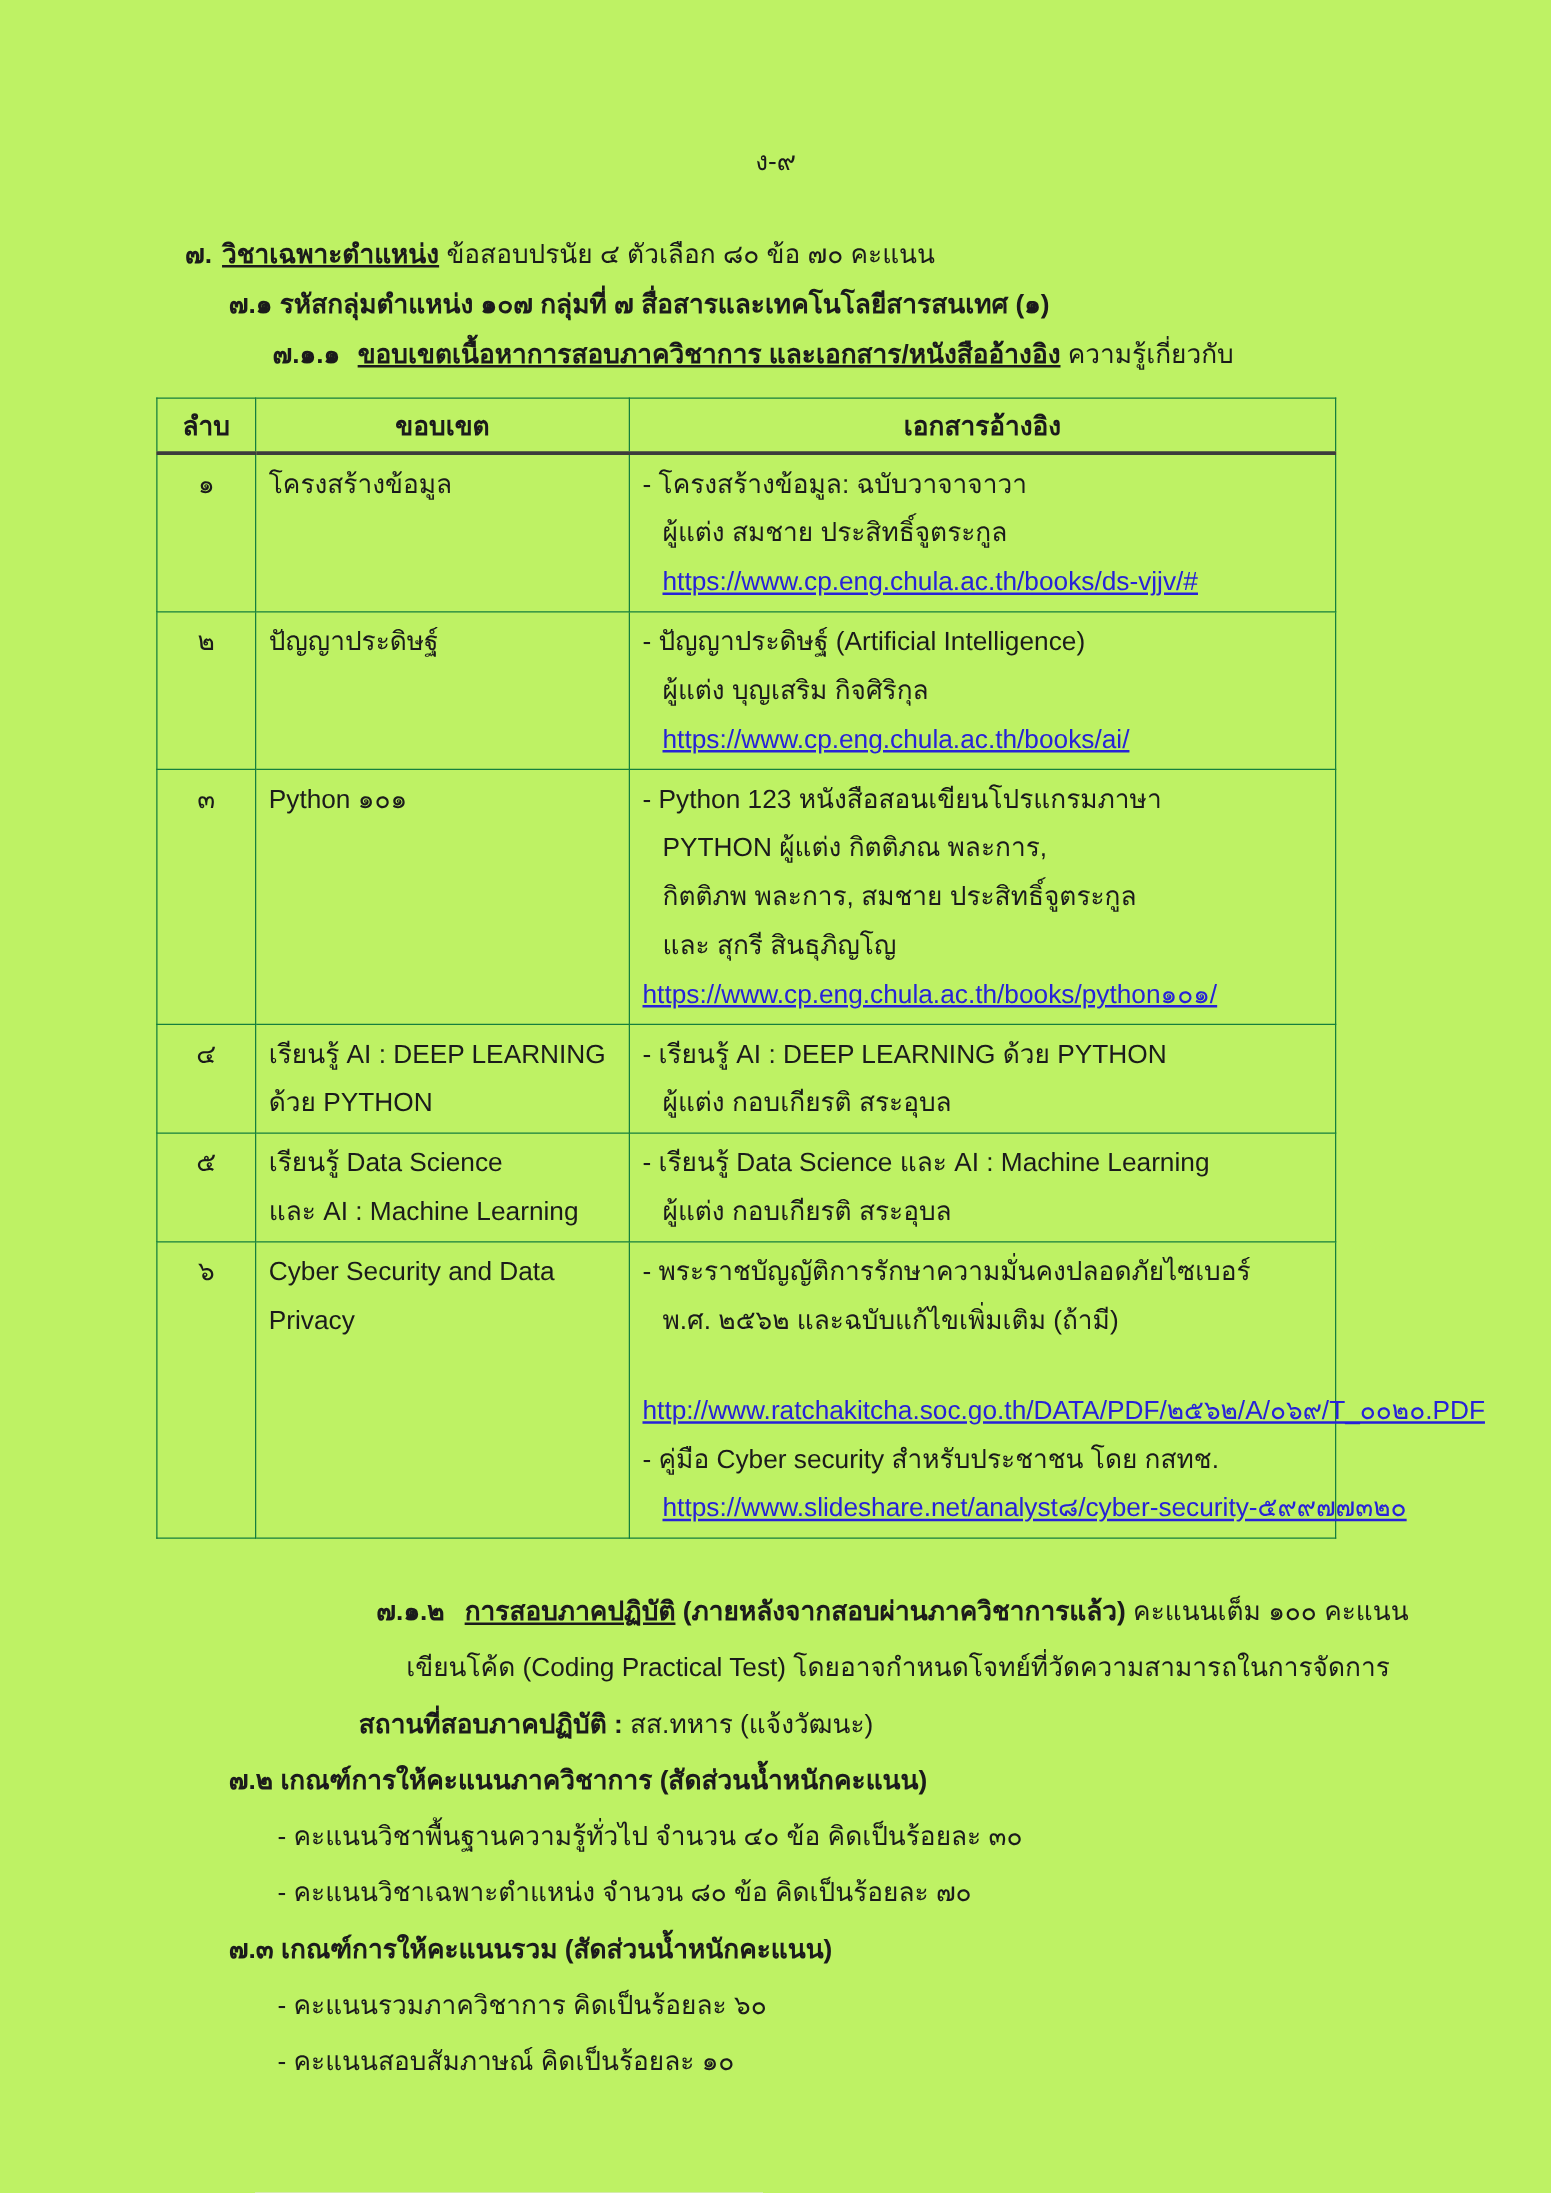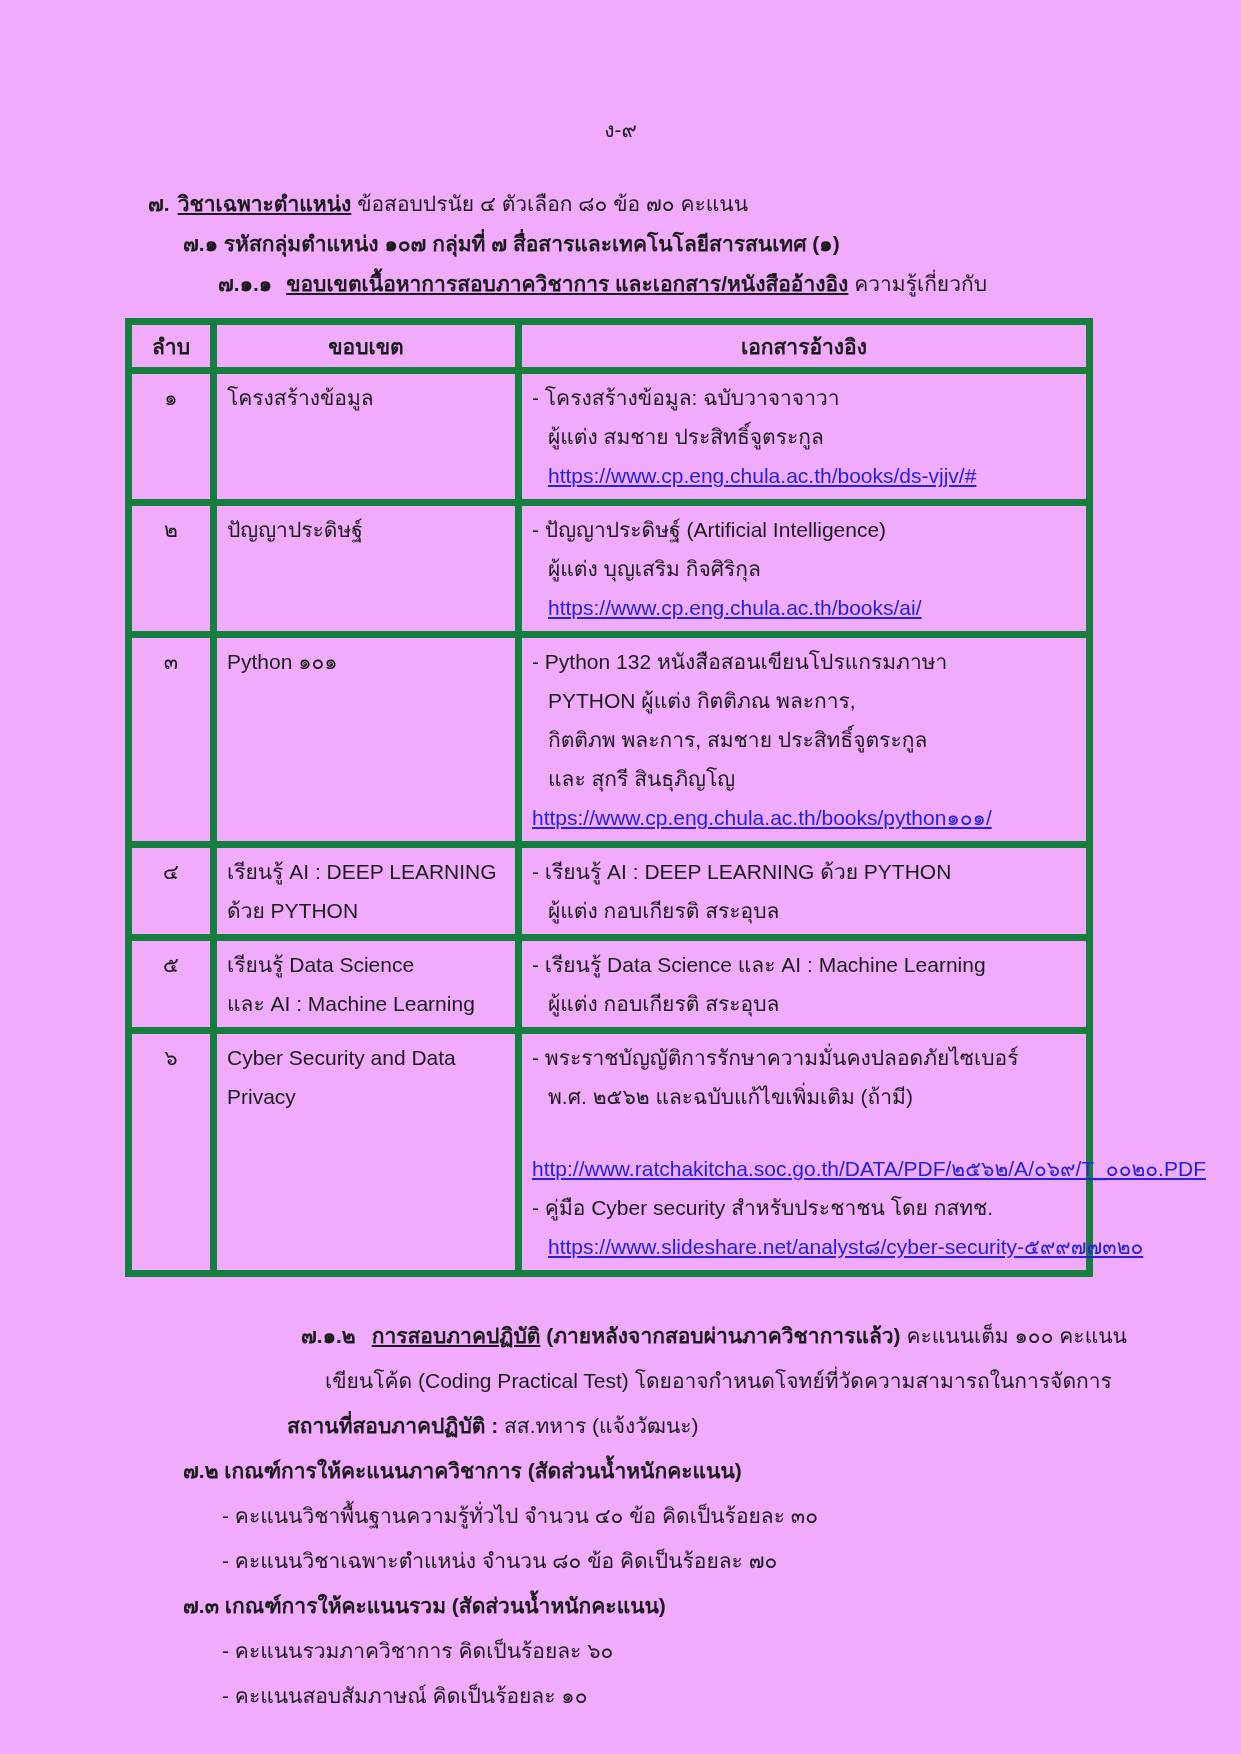--- a/index.html
+++ b/index.html
@@ -1,21 +1,21 @@
 <!DOCTYPE html>
 <html><head>
 <meta charset="utf-8">
 <style>
   html,body{margin:0;padding:0;background:#e8e8e8;}
   .page{
     position:relative;
     width:1241px;
     height:1754px;
     margin:0 auto;
-    background:#f0abfc;
+    background:#bef264;
     font-family:"Liberation Sans","DejaVu Sans",sans-serif;
     color:#1b1b1b;
     font-size:21px;
     box-sizing:border-box;
     padding:118px 100px 40px 100px;
     overflow:hidden;
   }
   .page-num{
     text-align:center;
     line-height:24px;
@@ -30,21 +30,21 @@
   .h711 .num{margin-right:14px;margin-top:37px;}
 
   table.ref-table{
     border-collapse:collapse;
     margin-left:25px;
     margin-top:14px;
     width:916px;
     table-layout:fixed;
   }
   .ref-table th,.ref-table td{
-    border:7px solid #15803d;
+    border:1px solid #15803d;
     vertical-align:top;
     padding:4px 10px;
   }
   .ref-table th{
     text-align:center;
     font-weight:bold;
     height:38px;
     vertical-align:middle;
     border-bottom:3px solid #3c3c3c;
     padding:2px 4px;
@@ -117,21 +117,21 @@
             <div class="ref-line indent">ผู้แต่ง บุญเสริม กิจศิริกุล</div>
             <div class="ref-line indent"><a class="link" href="#">https://www.cp.eng.chula.ac.th/books/ai/</a></div>
           </td>
         </tr>
         <tr>
           <td class="col-no">๓</td>
           <td>
             <div>Python ๑๐๑</div>
           </td>
           <td>
-            <div class="ref-line">- Python 132 หนังสือสอนเขียนโปรแกรมภาษา</div>
+            <div class="ref-line">- Python 123 หนังสือสอนเขียนโปรแกรมภาษา</div>
             <div class="ref-line indent">PYTHON  ผู้แต่ง กิตติภณ พละการ,</div>
             <div class="ref-line indent">กิตติภพ พละการ, สมชาย ประสิทธิ์จูตระกูล</div>
             <div class="ref-line indent">และ สุกรี สินธุภิญโญ</div>
             <div class="ref-line"><a class="link" href="#">https://www.cp.eng.chula.ac.th/books/python๑๐๑/</a></div>
           </td>
         </tr>
         <tr>
           <td class="col-no">๔</td>
           <td>
             <div>เรียนรู้ AI : DEEP LEARNING</div>

